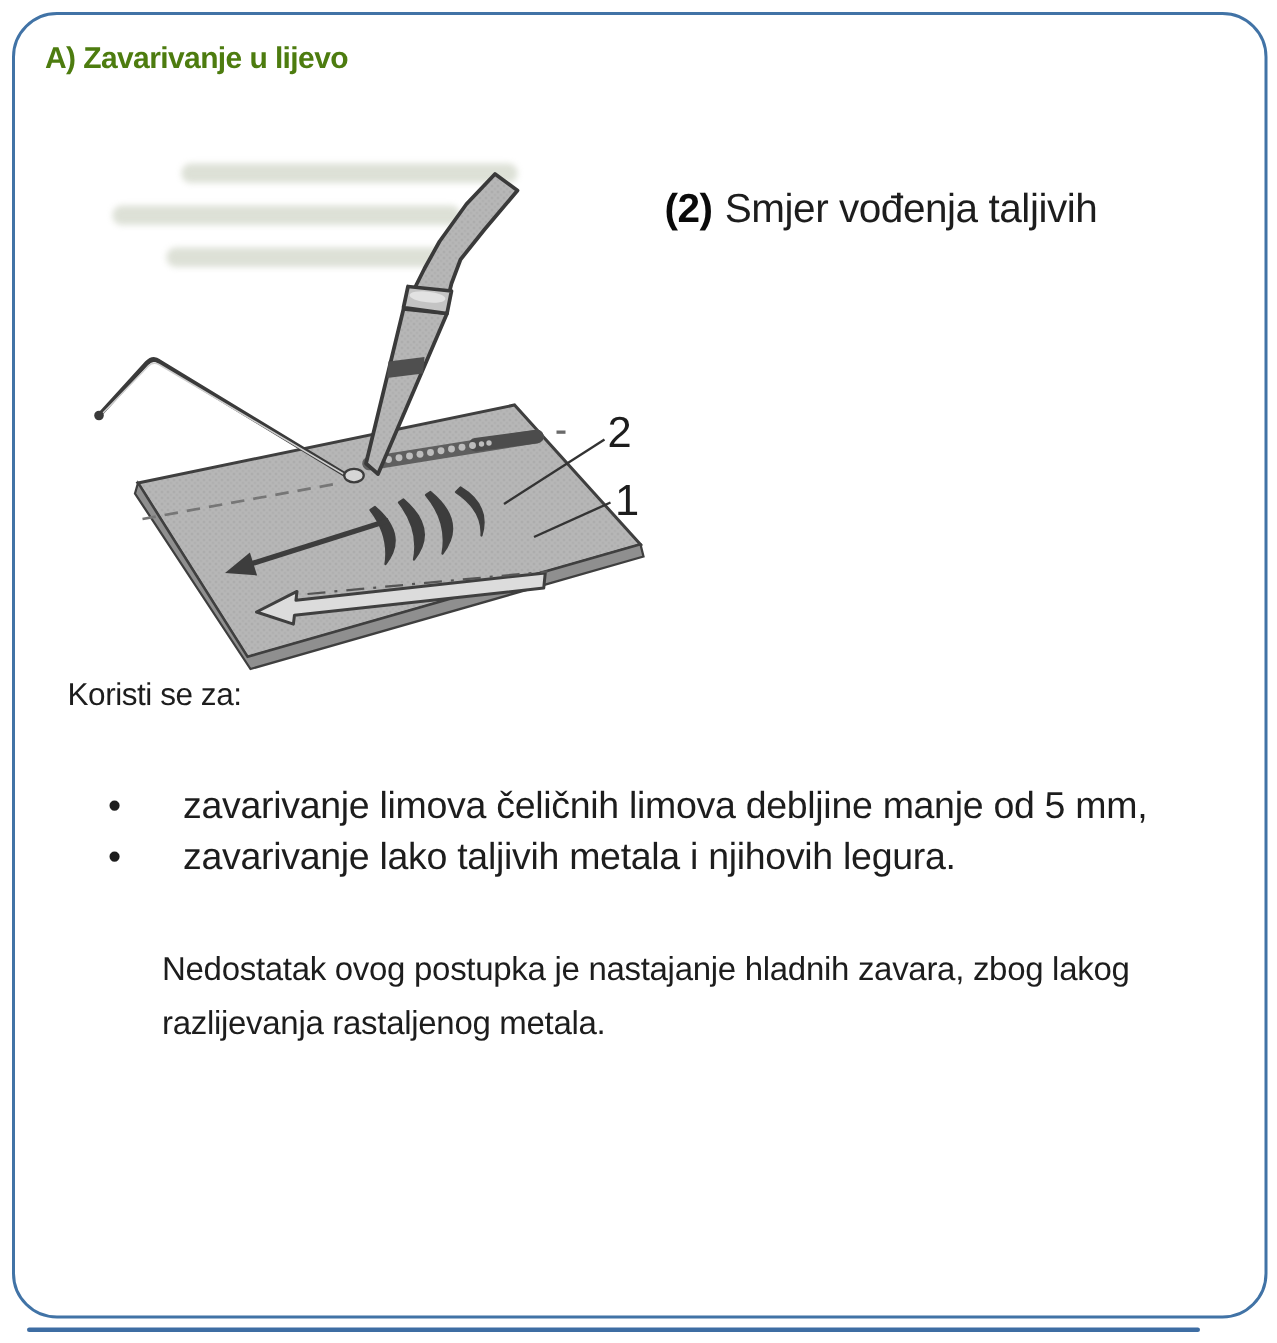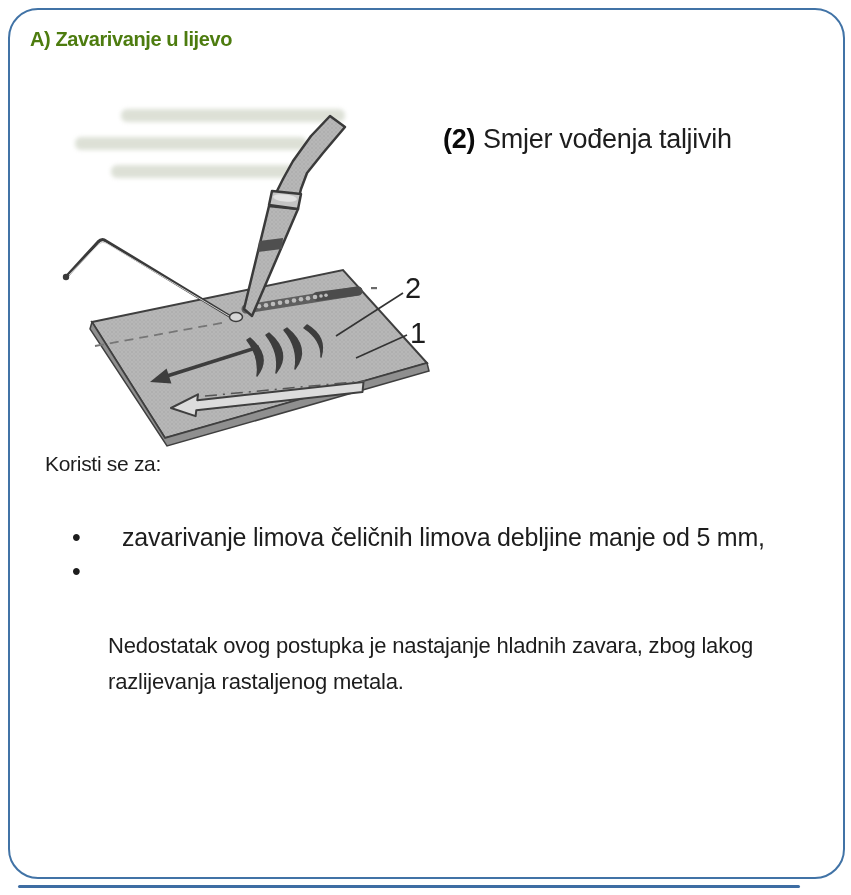--- a/index.html
+++ b/index.html
@@ -136,18 +136,19 @@
 
 <div class="lead">Koristi se za:</div>
 
 <ul class="bullets">
   <li>
     <span class="dot">•</span>
     <span>zavarivanje limova čeličnih limova debljine manje od 5 mm,</span>
   </li>
   <li>
     <span class="dot">•</span>
+    <span>zavarivanje lako taljivih metala i njihovih legura.</span>
   </li>
 </ul>
 
 <div class="note">Nedostatak ovog postupka je nastajanje hladnih zavara, zbog lakog razlijevanja rastaljenog metala.</div>
 
 <div class="bottom-rule"></div>
 
 </body></html>

